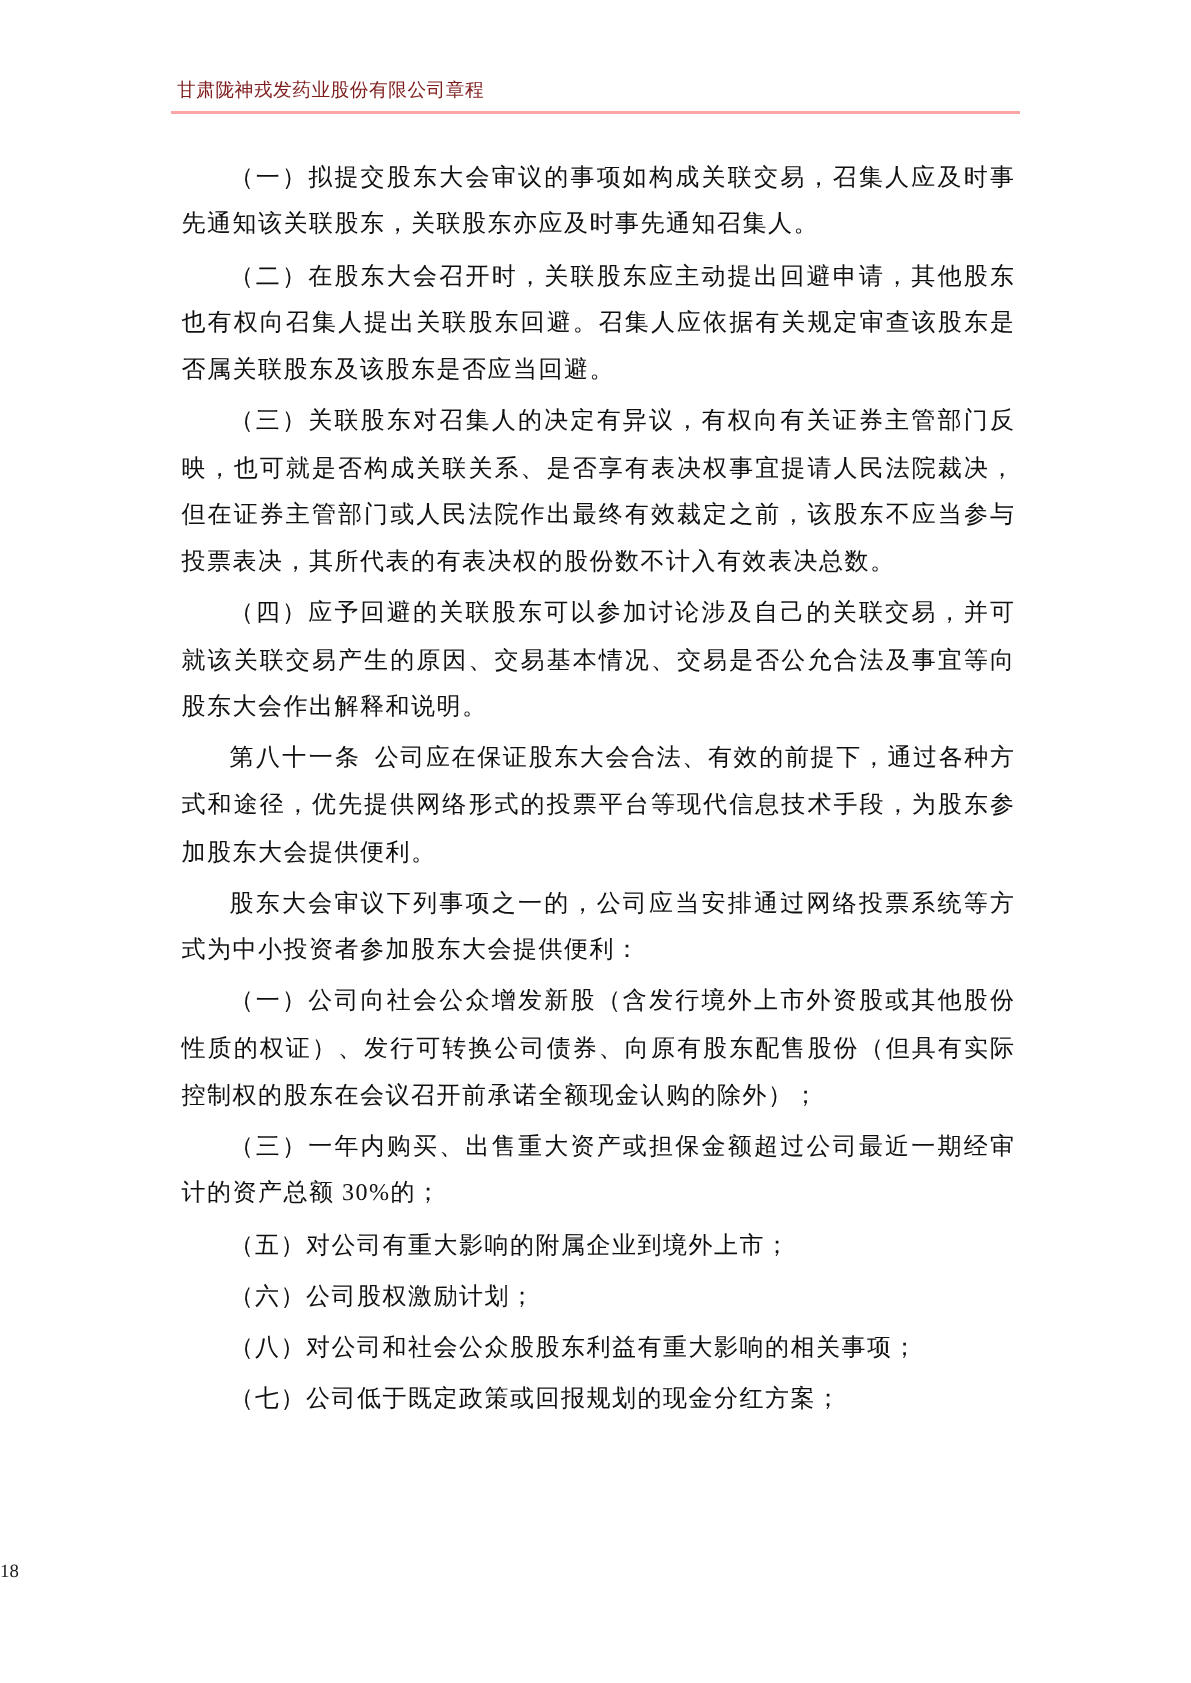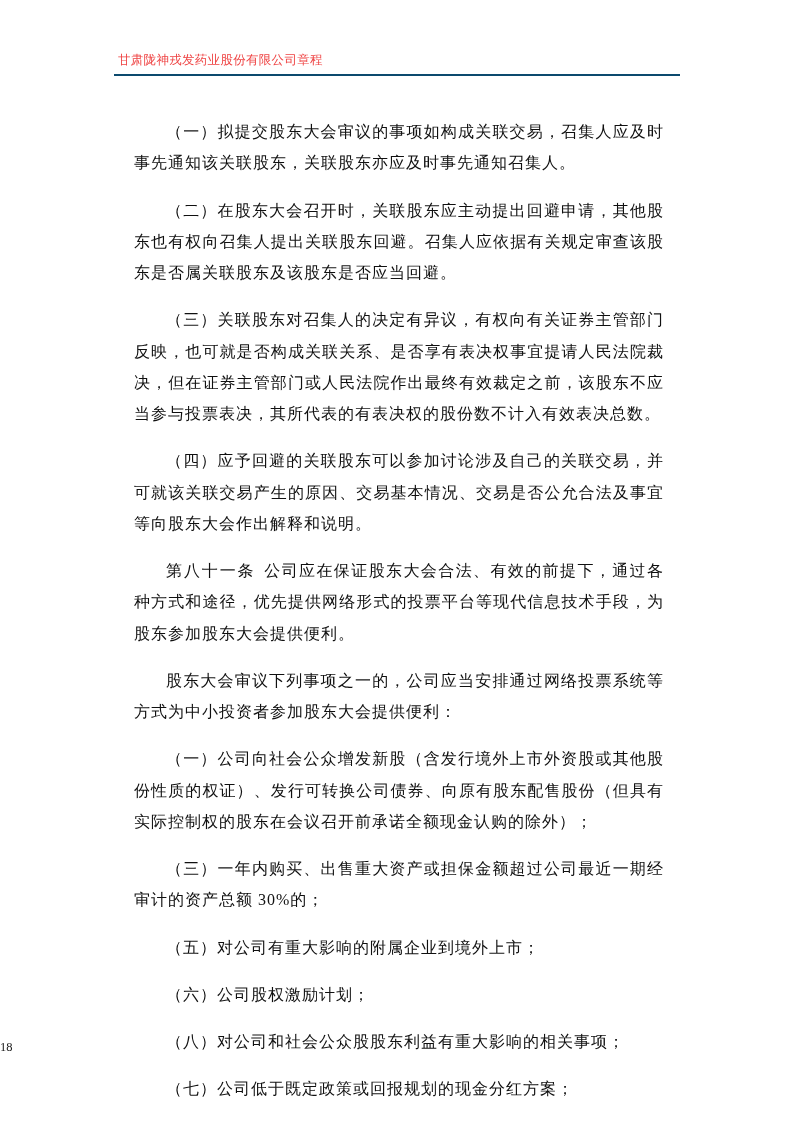--- a/index.html
+++ b/index.html
@@ -17,40 +17,40 @@
     inset: 0;
     background: #ffffff;
   }
   .page-header {
     position: absolute;
     left: 114px;
     top: 52px;
     width: 566px;
     font-size: 12.5px;
     letter-spacing: 0.3px;
-    color: #ef4444;
+    color: #7f1d1d;
     padding-bottom: 5px;
-    border-bottom: 2px solid #0c4a6e;
+    border-bottom: 2px solid #fca5a5;
   }
   .page-header .title {
     padding-left: 4px;
   }
   .content {
     position: absolute;
     left: 118px;
     top: 100px;
     width: 562px;
     font-size: 16px;
     line-height: 31.25px;
     text-align: justify;
     letter-spacing: 1px;
     color: #101010;
   }
   .content p {
-    margin: 16px;
+    margin: 3px;
     padding: 0;
     text-indent: 2em;
   }
   .art-num {
     font-weight: normal;
     margin-right: 0.55em;
     letter-spacing: 1.5px;
   }
   .page-footer {
     position: absolute;

